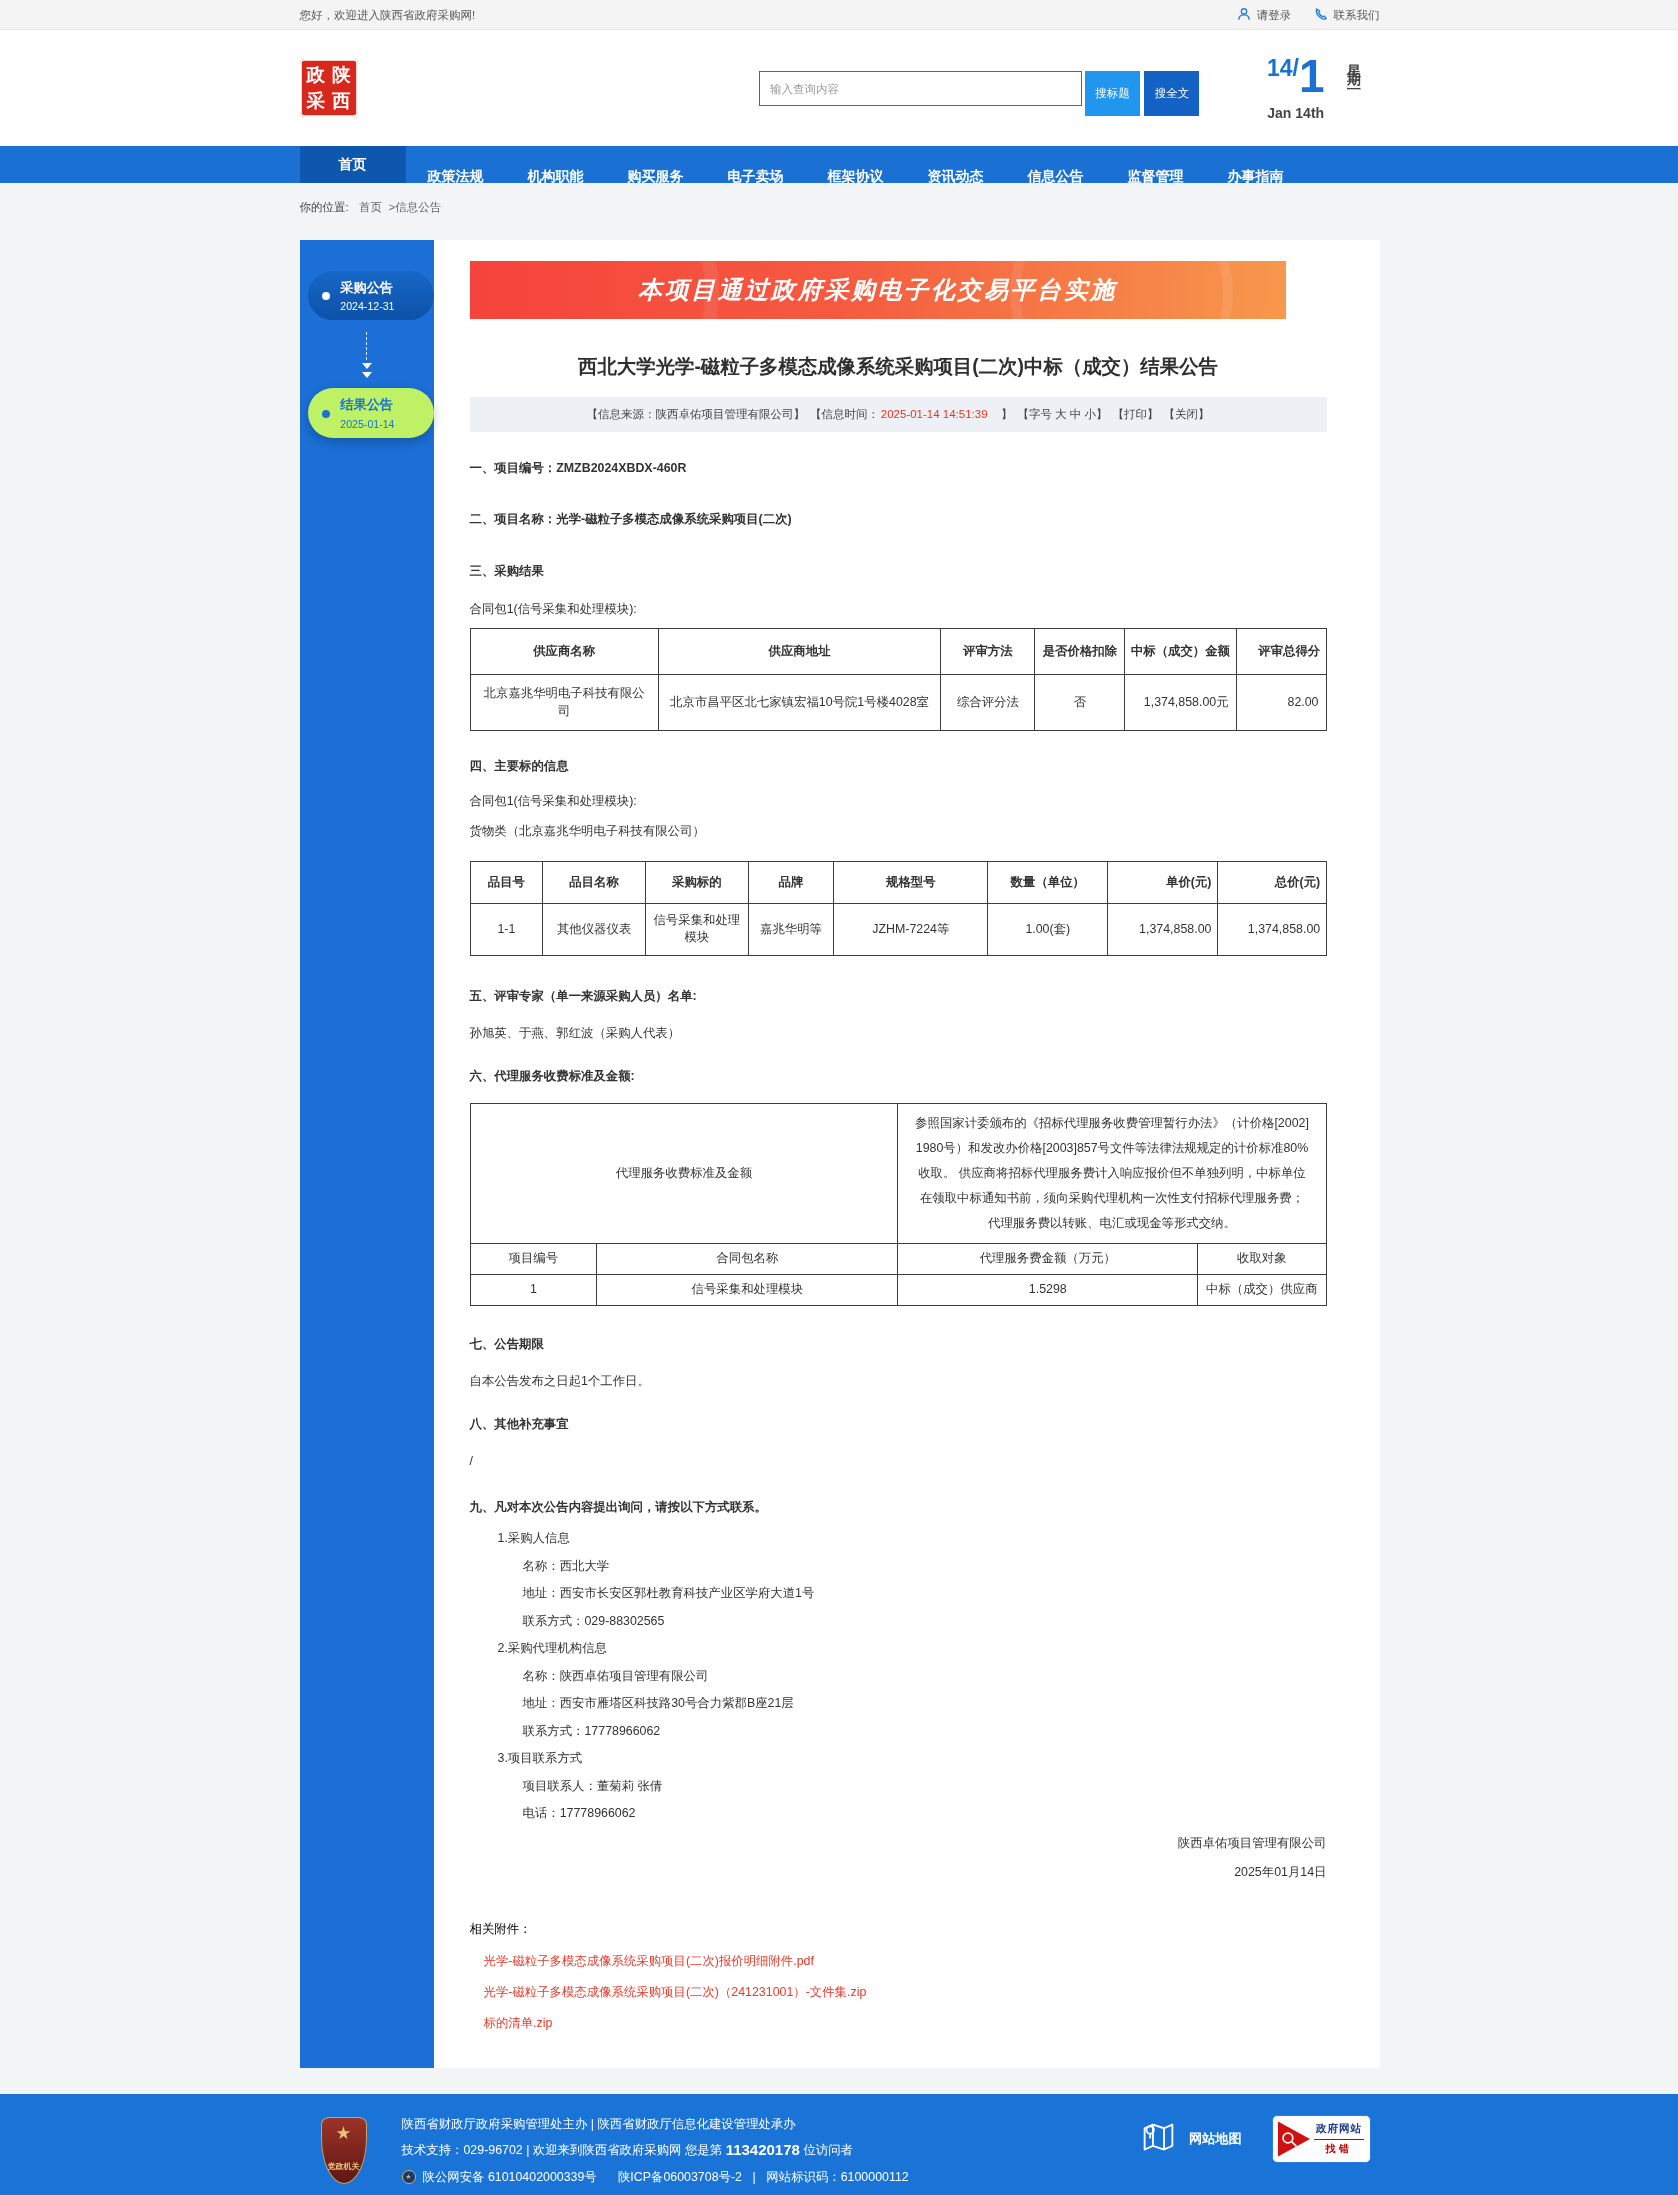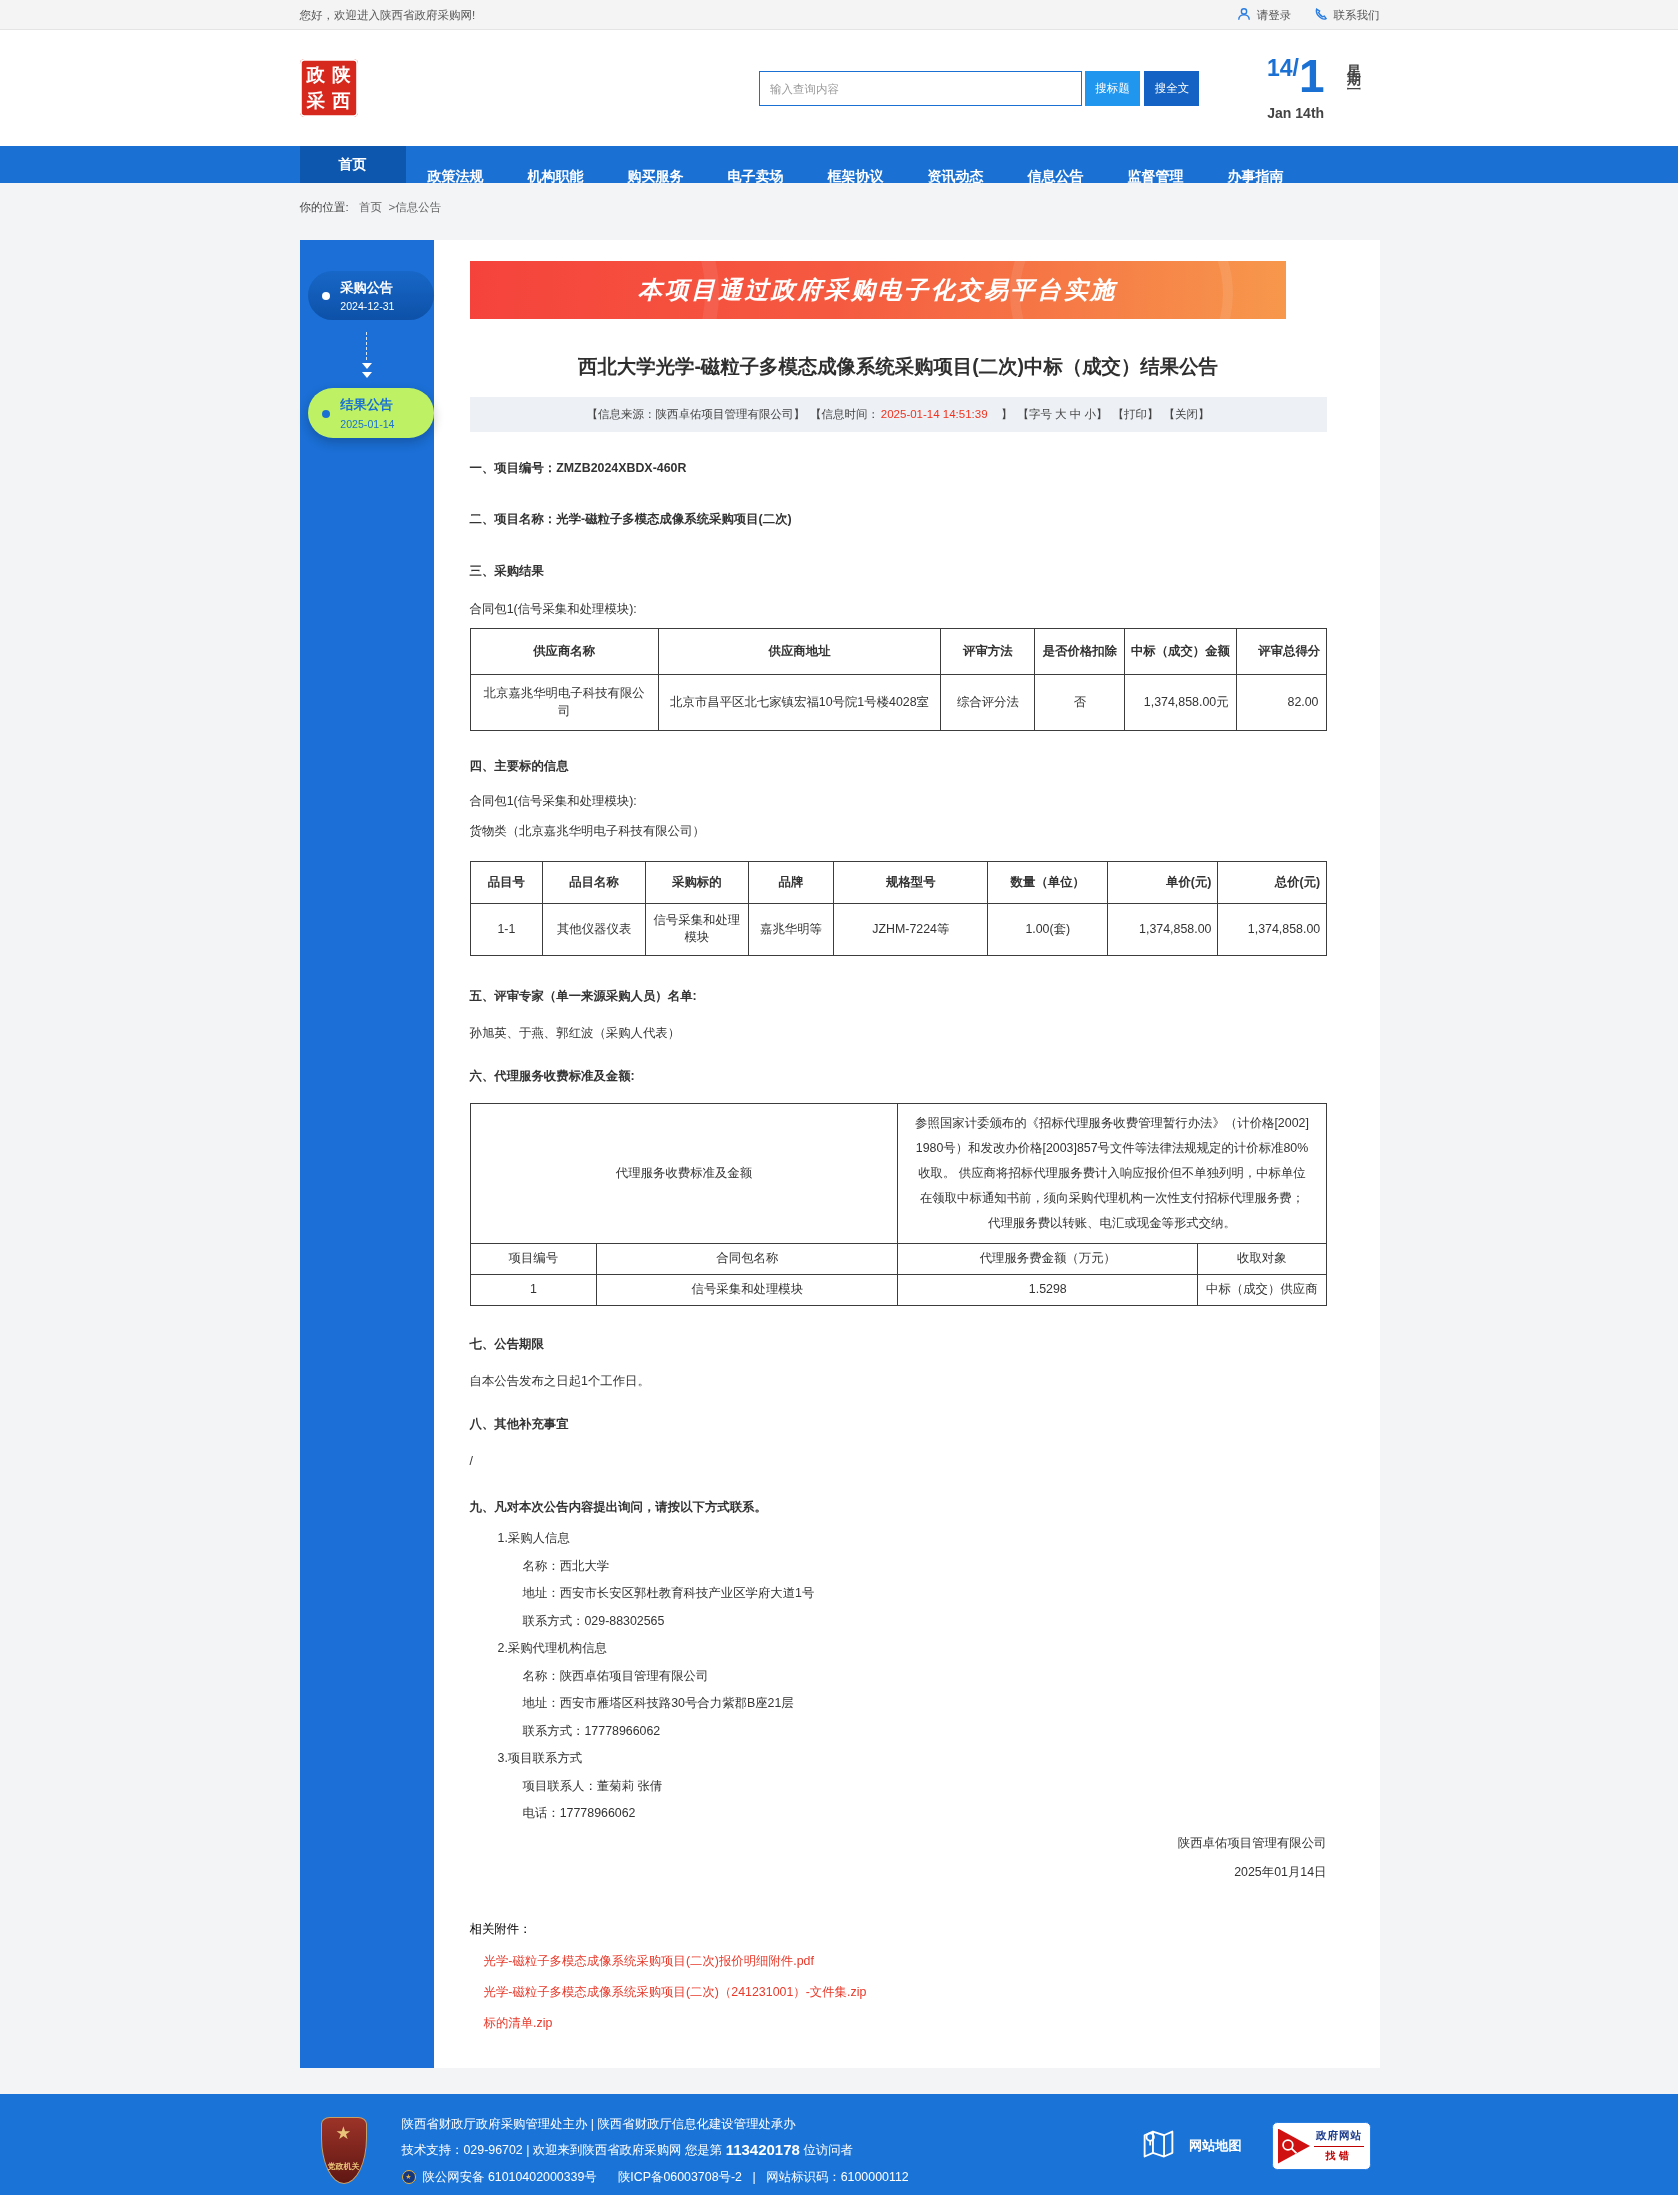--- a/index.html
+++ b/index.html
@@ -33,21 +33,21 @@
   .brand-text .site-name { font-size:22px; font-weight:bold; color:#3d3d3d; letter-spacing:8px; }
   .brand-text .site-sub  { font-size:17.6px; font-weight:bold; color:#3d3d3d; letter-spacing:1.8px; margin-top:7px; }
 
   .search { position:absolute; left:459px; top:41px; display:flex; }
   .search input {
     width:323px; height:35px; border:1.8px solid #1a71d3; outline:none;
     padding:0 10.6px; font-size:11.5px; color:#333; background:#fff;
     font-family:inherit;
   }
   .search input::placeholder { color:#9a9a9a; }
-  .btn-search { height:35px; width:55px; border:none; color:#fff; font-size:11.5px; cursor:pointer; font-family:inherit; }
+  .btn-search { height:45px; width:55px; border:none; color:#fff; font-size:11.5px; cursor:pointer; font-family:inherit; }
   .btn-title { background:#2196ef; margin-left:3.5px; }
   .btn-full  { background:#1463c4; margin-left:4.4px; }
 
   .date-widget { position:absolute; right:16px; top:19.4px; display:flex; gap:21px; }
   .date-nums { text-align:center; }
   .dn-line { color:#1a71d3; font-weight:bold; }
   .dn-small { font-size:23px; vertical-align:16px; }
   .dn-big { font-size:46px; }
   .date-en { font-size:14px; font-weight:bold; color:#444; margin-top:1.8px; }
   .weekday { writing-mode:vertical-lr; text-orientation:upright; font-size:14px; font-weight:bold; color:#444; letter-spacing:8px; padding-top:3.5px; }
@@ -148,21 +148,21 @@
   .gov-shield .shield-text { position:absolute; bottom:10.6px; left:0; right:0; text-align:center; color:#e9c37a; font-size:8px; font-weight:bold; letter-spacing:0; }
   .footer-center { margin-left:35px; color:#fff; }
   .f-line { font-size:12.4px; line-height:14px; margin-bottom:12.4px; display:flex; align-items:center; }
   .f-count { font-weight:bold; font-size:15px; margin:0 3.5px; }
   .police-icon {
     width:14px; height:14px; border-radius:50%; background:#14377d; border:1.8px solid #e8b33a;
     display:inline-flex; align-items:center; justify-content:center; margin-right:7px; flex-shrink:0;
     color:#e8b33a; font-size:7px; line-height:1;
   }
   .f-sep { margin:0 10.6px; }
-  .footer-right { position:absolute; right:8.8px; top:28px; display:flex; align-items:center; }
+  .footer-right { position:absolute; right:8.8px; top:21px; display:flex; align-items:center; }
   .sitemap-label { color:#fff; font-size:13.2px; font-weight:bold; margin-left:12.4px; }
   .find-error {
     margin-left:30px; width:99px; height:48px; background:#fff; border:1.8px solid #2a7de0; border-radius:5.3px;
     display:flex; align-items:center; padding:3.5px 5.3px; cursor:pointer;
   }
   .fe-flag { position:relative; width:32px; height:35px; background:#cf1111; clip-path:polygon(0 0,100% 50%,0 100%); flex-shrink:0; }
   .fe-flag svg { position:absolute; left:1.8px; top:8px; }
   .fe-texts { margin-left:3.5px; text-align:center; flex:1; }
   .fe-top { font-size:10.6px; font-weight:bold; color:#1b3b8c; letter-spacing:0.9px; }
   .fe-bottom { font-size:10px; font-weight:bold; color:#c00000; letter-spacing:3.5px; border-top:0.9px solid #c00000; margin-top:2.6px; padding-top:1.8px; }

